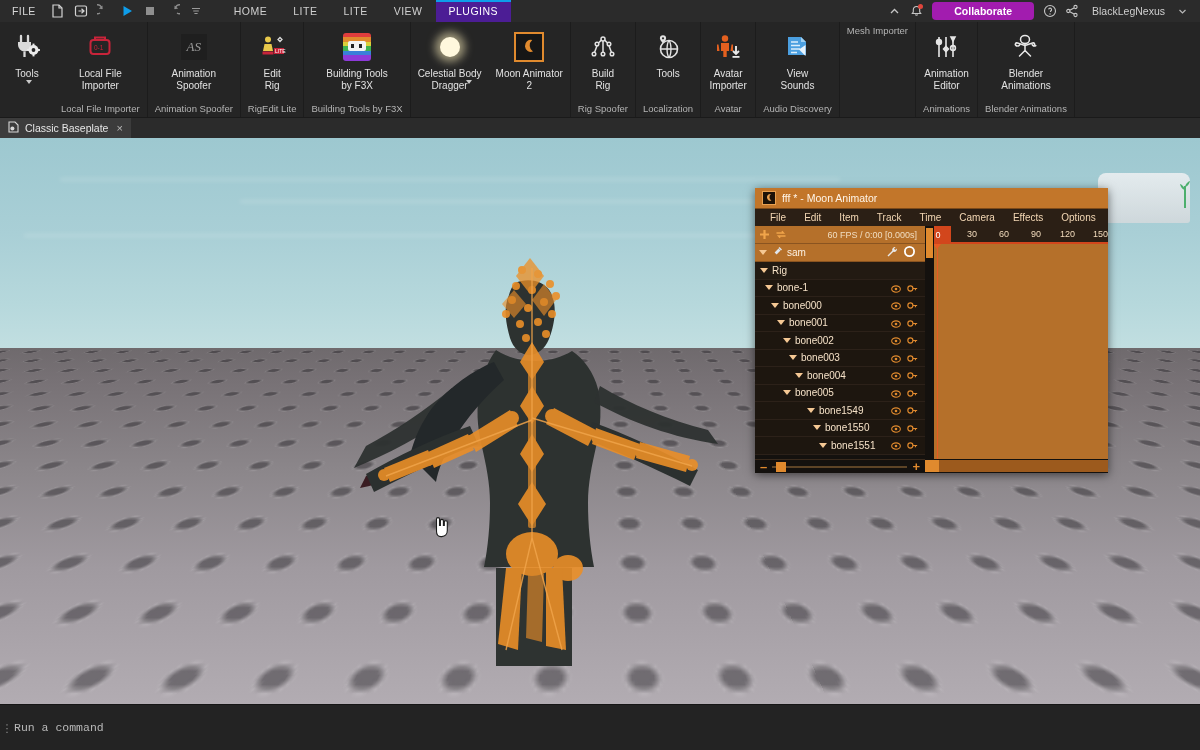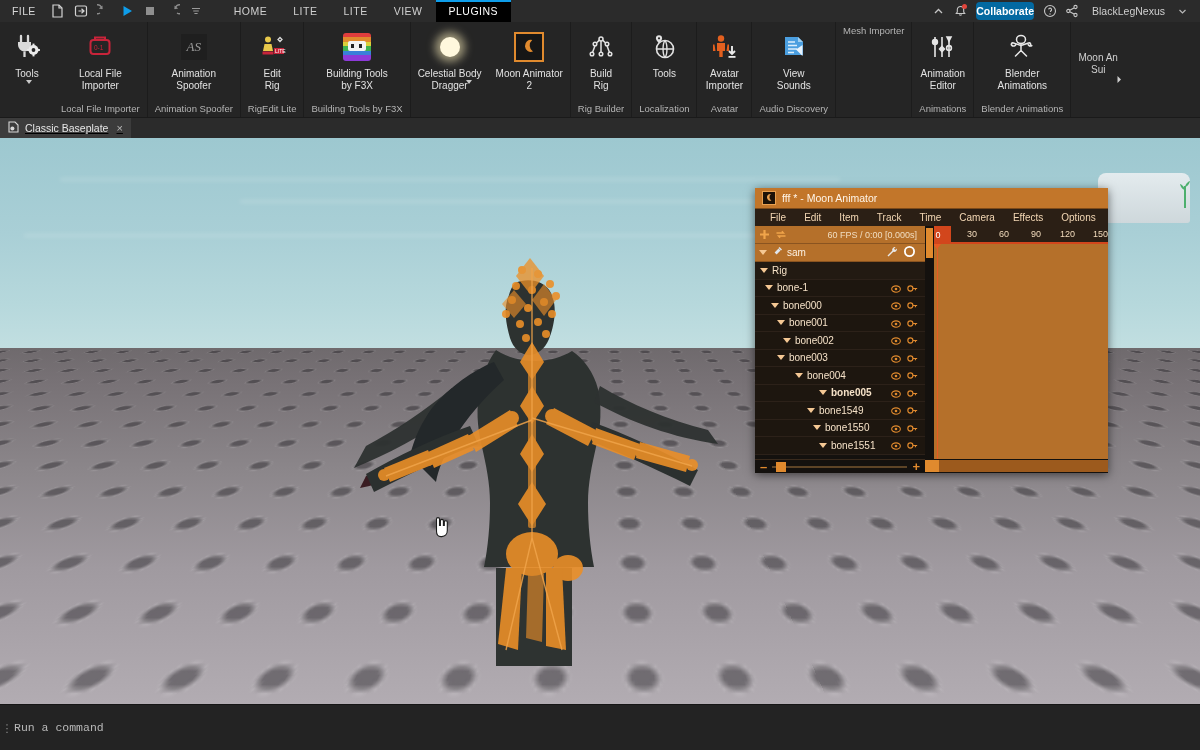--- a/index.html
+++ b/index.html
@@ -24,31 +24,31 @@
   .qa-btn {
     width: 22px; height: 22px; display: flex; align-items: center;
     justify-content: center; cursor: default;
   }
   .qa-btn svg { display: block; }
   .ribbon-tabs { display: flex; align-items: stretch; height: 22px; margin-left: 14px; }
   .rtab {
     color: #cfcfcf; font-size: 10.5px; letter-spacing: .5px;
     padding: 0 13px; line-height: 22px; cursor: default; position: relative;
   }
-  .rtab.active { background: #000000; color: #fff; }
+  .rtab.active { background: #4c1d95; color: #fff; }
   .rtab.active::before {
     content:''; position:absolute; left:0; right:0; top:0; height:2px; background:#0e9dea;
   }
   .topbar-right {
     margin-left: auto; display: flex; align-items: center; gap: 2px; padding-right: 8px;
   }
   .tb-ic { width: 20px; height: 22px; display:flex; align-items:center; justify-content:center; cursor:default; position:relative;}
   .collab-btn {
-    background: #0369a1; color: #fff; font-size: 10.5px; font-weight: bold;
-    border-radius: 4px; padding: 3px 0; margin: 0 4px; cursor: default;
+    background: #a21caf; color: #fff; font-size: 10.5px; font-weight: bold;
+    border-radius: 4px; padding: 3px 22px; margin: 0 4px; cursor: default;
   }
   .username { color: #cfcfcf; font-size: 10.5px; padding: 0 5px 0 8px; cursor: default;}
   .notif-dot {
     position:absolute; top:4px; right:3px; width:5px; height:5px;
     border-radius:50%; background:#e0453c;
   }
 
   
   .ribbon {
     height: 95px; background: #252525; display: flex; align-items: flex-start;
@@ -100,21 +100,21 @@
   }
   .spoof-ico {
     width:26px;height:26px;background:#1f1f1f;display:flex;align-items:center;
     justify-content:center;color:#9a9a9a;font-size:13px;font-style:italic;
     font-family:"Liberation Serif", serif;
   }
 
   
   .tabrow {
     height: 21px; background: #2b2b2b; display: flex; align-items: stretch;
-    border-top: 1px solid #1a1a1a; position: relative; z-index: 30; text-decoration: underline;
+    border-top: 1px solid #1a1a1a; position: relative; z-index: 30;
   }
   .doctab {
     background: #3c3c3c; display: flex; align-items: center; gap: 6px;
     padding: 0 8px; font-size: 10.5px; color: #e6e6e6; cursor: default;
   }
   .doctab .x { color: #b8b8b8; font-size: 11px; margin-left: 2px; }
 
   
   .viewport {
     position: absolute; left: 0; top: 138px; width: 1200px; height: 566px;
@@ -479,21 +479,21 @@
               <circle cx="6" cy="22" r="1.8"></circle>
                 <circle cx="24" cy="22" r="1.8"></circle>
                 <circle cx="15" cy="22" r="1.8"></circle>
               <path d="M15 9v11M13.4 8.1 10.4 11M16.6 8.1 19.6 11M9 13.8 6.6 20.3M21 13.8 23.4 20.3"></path>
             </svg>
           </div>
           <div class="lbl">Build
 Rig</div>
         </div>
       </div>
-      <div class="rgroup-label">Rig Builder</div>
+      <div class="rgroup-label">Rig Spoofer</div>
     </div>
 
     <div class="rgroup">
       <div class="rgroup-items">
         <div class="ritem">
           <div class="ic">
             <svg width="30" height="30" viewBox="0 0 30 30">
               <circle cx="16" cy="17" r="8.5" fill="none" stroke="#e2e2e2" stroke-width="1.6"></circle>
               <path d="M7.6 17h16.8M16 8.6c2.6 3 2.6 13.8 0 16.8M16 8.6c-2.6 3-2.6 13.8 0 16.8" fill="none" stroke="#e2e2e2" stroke-width="1.4"></path>
               <path d="M10 3.2a3.1 3.1 0 0 1 3.1 3.1c0 2.2-3.1 5-3.1 5s-3.1-2.8-3.1-5A3.1 3.1 0 0 1 10 3.2z" fill="#e2e2e2"></path>
@@ -580,31 +580,20 @@
             </svg>
           </div>
           <div class="lbl wide">Blender
 Animations</div>
         </div>
       </div>
       <div class="rgroup-label">Blender Animations</div>
     </div>
 
     <div class="rgroup" style="border-right:none;">
-      <div class="rgroup-items">
-        <div class="ritem" style="padding-top:28px;">
-          <div class="lbl" style="color:#cfcfcf;">Moon An
-Sui</div>
-        </div>
-        <div style="position:absolute;right:2px;top:48px;">
-          <svg width="7" height="9" viewBox="0 0 7 9">
-              <path d="M1.5 1 5 4.5 1.5 8z" fill="#cfcfcf"></path>
-            </svg>
-        </div>
-      </div>
       <div class="rgroup-label"></div>
     </div>
   </div>
 
   <div class="tabrow">
     <div class="doctab">
       <span>
         <svg width="11" height="12" viewBox="0 0 11 12">
             <path d="M1 1h6l3 3v7H1z" fill="none" stroke="#d8d8d8" stroke-width="1.1"></path>
             <circle cx="4.4" cy="7.6" r="2" fill="#d8d8d8"></circle>
@@ -834,21 +823,21 @@
                     <ellipse cx="6" cy="4.5" rx="5.2" ry="3.8" fill="none" stroke="#e08a2e" stroke-width="1.3"></ellipse>
                     <circle cx="6" cy="4.5" r="1.6" fill="#e08a2e"></circle>
                   </svg></span>
               <span><svg class="keyico" viewBox="0 0 13 10">
                     <circle cx="4" cy="5" r="3" fill="none" stroke="#e08a2e" stroke-width="1.4"></circle>
                     <path d="M7 5h5M10 5v2.2" stroke="#e08a2e" stroke-width="1.4"></path>
                   </svg></span>
             </span>
           </div>
 
-          <div class="bone-row" style="padding-left:22px;">
+          <div class="bone-row" style="padding-left:34px;">
             <span class="tri"></span>
             <span class="bn">bone003</span>
             <span class="icons">
               <span><svg class="eye" viewBox="0 0 12 9">
                     <ellipse cx="6" cy="4.5" rx="5.2" ry="3.8" fill="none" stroke="#e08a2e" stroke-width="1.3"></ellipse>
                     <circle cx="6" cy="4.5" r="1.6" fill="#e08a2e"></circle>
                   </svg></span>
               <span><svg class="keyico" viewBox="0 0 13 10">
                     <circle cx="4" cy="5" r="3" fill="none" stroke="#e08a2e" stroke-width="1.4"></circle>
                     <path d="M7 5h5M10 5v2.2" stroke="#e08a2e" stroke-width="1.4"></path>
@@ -864,21 +853,21 @@
                     <ellipse cx="6" cy="4.5" rx="5.2" ry="3.8" fill="none" stroke="#e08a2e" stroke-width="1.3"></ellipse>
                     <circle cx="6" cy="4.5" r="1.6" fill="#e08a2e"></circle>
                   </svg></span>
               <span><svg class="keyico" viewBox="0 0 13 10">
                     <circle cx="4" cy="5" r="3" fill="none" stroke="#e08a2e" stroke-width="1.4"></circle>
                     <path d="M7 5h5M10 5v2.2" stroke="#e08a2e" stroke-width="1.4"></path>
                   </svg></span>
             </span>
           </div>
 
-          <div class="bone-row" style="padding-left:64px;font-weight:bold;">
+          <div class="bone-row" style="padding-left:28px;">
             <span class="tri"></span>
             <span class="bn">bone005</span>
             <span class="icons">
               <span><svg class="eye" viewBox="0 0 12 9">
                     <ellipse cx="6" cy="4.5" rx="5.2" ry="3.8" fill="none" stroke="#e08a2e" stroke-width="1.3"></ellipse>
                     <circle cx="6" cy="4.5" r="1.6" fill="#e08a2e"></circle>
                   </svg></span>
               <span><svg class="keyico" viewBox="0 0 13 10">
                     <circle cx="4" cy="5" r="3" fill="none" stroke="#e08a2e" stroke-width="1.4"></circle>
                     <path d="M7 5h5M10 5v2.2" stroke="#e08a2e" stroke-width="1.4"></path>

